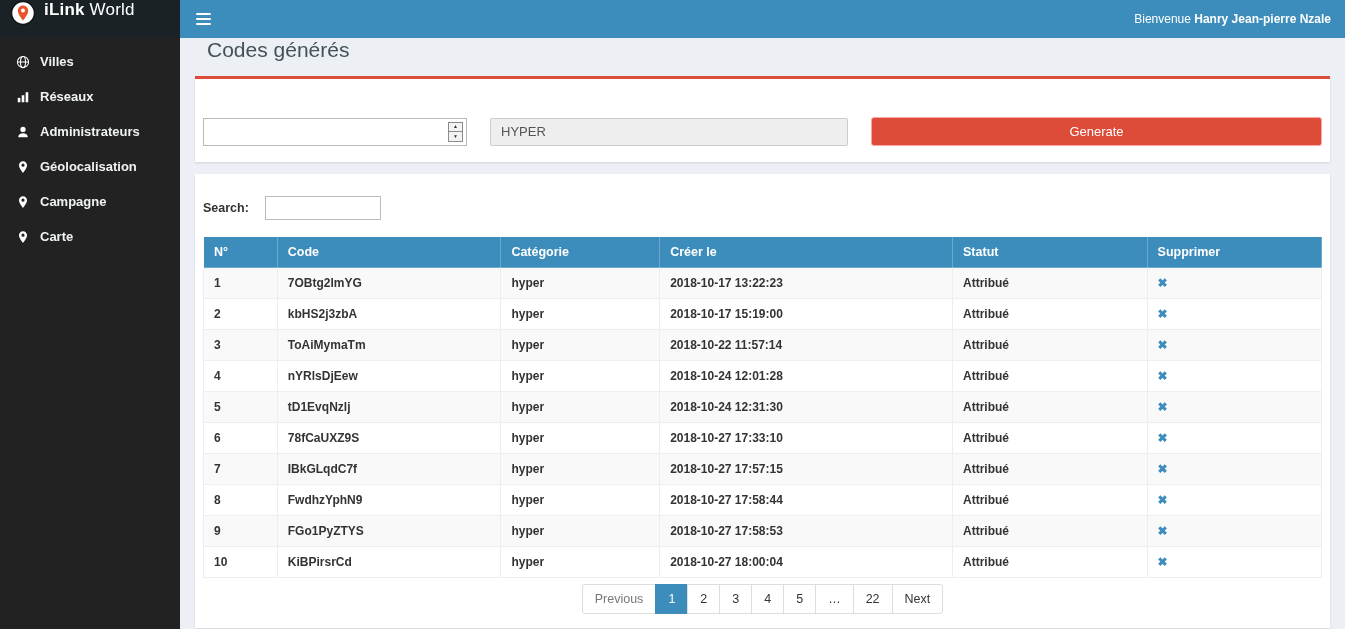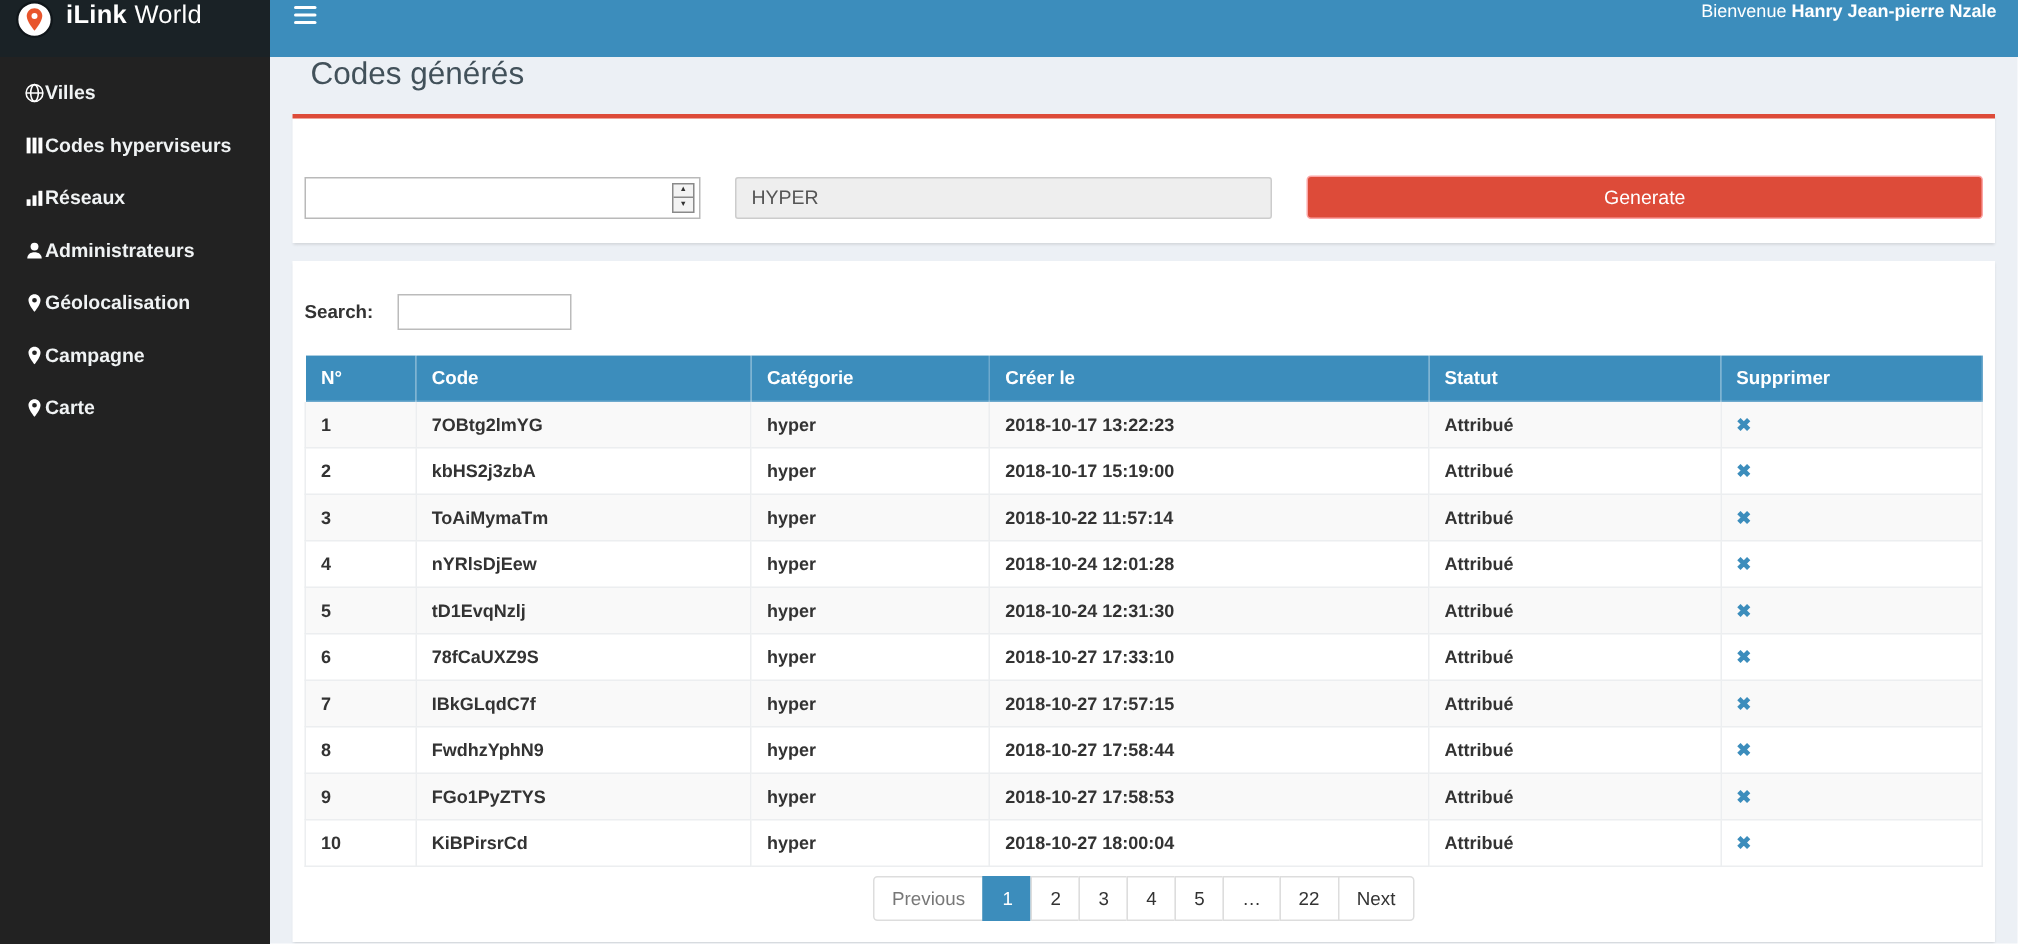--- a/index.html
+++ b/index.html
@@ -11,28 +11,28 @@
     width:1345px;height:629px;overflow:hidden;
     font-family:"Liberation Sans",sans-serif;
     background:#ecf0f5;color:#333;
   }
   
   .navbar{position:fixed;top:0;left:0;width:1345px;height:38px;display:flex;z-index:20;background:var(--navbar,#3c8dbc)}
   .brand{width:180px;height:38px;background:var(--logo-bg,#1a2226);color:#fff;display:flex;align-items:flex-start;gap:8px;padding-left:10px;flex:0 0 180px;cursor:pointer}
   .brand-text{font-size:17px;letter-spacing:.2px;white-space:pre}
   .brand-text b{font-weight:700}
   .brand-text .light{font-weight:300}
-  .nav-main{flex:1;display:flex;align-items:flex-start;justify-content:space-between;padding:0 14px}
+  .nav-main{flex:1;display:flex;align-items:center;justify-content:space-between;padding:0 14px}
   .hamburger{display:inline-flex;flex-direction:column;gap:3px;cursor:pointer;padding:4px 2px}
   .hamburger i{display:block;width:15px;height:2px;background:#fff;border-radius:1px}
   .welcome{color:#fff;font-size:12px}
   .welcome b{font-weight:700}
   
   .sidebar{position:fixed;top:38px;left:0;bottom:0;width:180px;background:var(--sidebar,#222);z-index:15;padding-top:6px}
-  .side-item{display:flex;align-items:center;height:35px;padding-left:15px;color:#f0f3f4;font-size:13px;font-weight:600;cursor:pointer}
+  .side-item{display:flex;align-items:center;gap:10px;height:35px;padding-left:15px;color:#f0f3f4;font-size:13px;font-weight:600;cursor:pointer}
   .side-icon{width:15px;height:15px;display:inline-flex;align-items:center;justify-content:center;flex:0 0 15px}
   .side-icon svg{width:14px;height:14px}
   
   .content{margin-left:180px;padding:0 15px}
   .page-title{font-size:21px;font-weight:500;color:#42515a;margin:16px 12px 14px}
   .form-box{background:#fff;border-top:3px solid var(--danger,#dd4b39);box-shadow:0 1px 2px rgba(0,0,0,.12);padding:38px 8px 16px}
   .form-row{display:flex;align-items:center}
   .spinner-wrap{position:relative;width:264px;height:28px;border:1px solid #b9b9b9;background:#fff;margin-right:23px;flex:0 0 264px}
   .spinner-wrap input{border:none;outline:none;width:calc(100% - 26px);height:100%;padding:0 8px;font-size:13px;font-family:inherit;background:transparent}
   .spin{position:absolute;right:3px;top:3px;width:15px;height:20px;border:1px solid #8a8a8a;display:flex;flex-direction:column;background:#f3f3f3}
@@ -97,30 +97,20 @@
         <circle cx="8" cy="8" r="6.4"></circle>
           <ellipse cx="8" cy="8" rx="2.9" ry="6.4"></ellipse>
           <path d="M1.6 8h12.8"></path>
       </svg>
     </span>
     <span>Villes</span>
   </div>
   <div class="side-item">
     <span class="side-icon">
       <svg viewBox="0 0 16 16" fill="#ffffff">
-        <rect x="2" y="2" width="3" height="12"></rect>
-          <rect x="6.5" y="2" width="3" height="12"></rect>
-          <rect x="11" y="2" width="3" height="12"></rect>
-      </svg>
-    </span>
-    <span>Codes hyperviseurs</span>
-  </div>
-  <div class="side-item">
-    <span class="side-icon">
-      <svg viewBox="0 0 16 16" fill="#ffffff">
         <rect x="2" y="9" width="3" height="5"></rect>
           <rect x="6.5" y="6" width="3" height="8"></rect>
           <rect x="11" y="2.5" width="3" height="11.5"></rect>
       </svg>
     </span>
     <span>Réseaux</span>
   </div>
   <div class="side-item">
     <span class="side-icon">
       <svg viewBox="0 0 16 16" fill="#ffffff">

